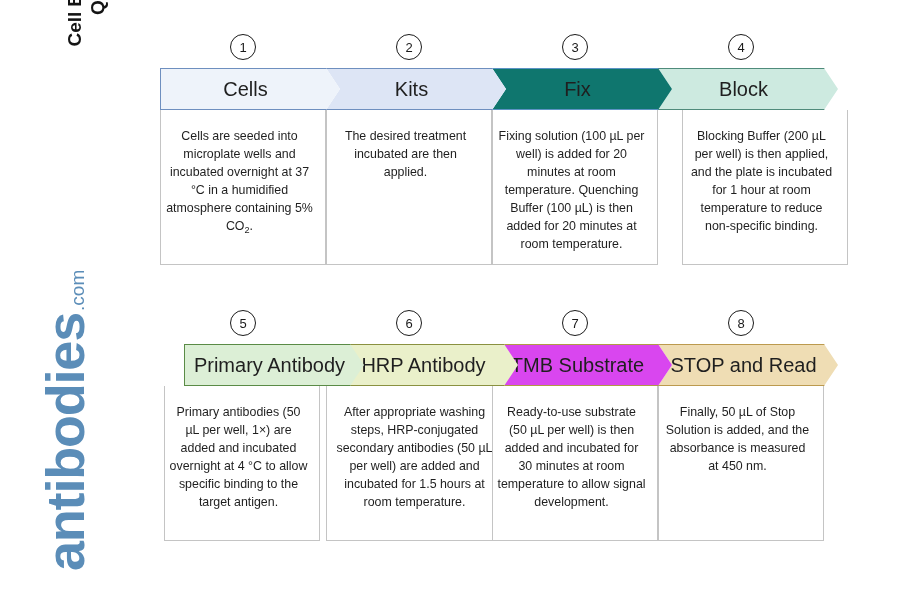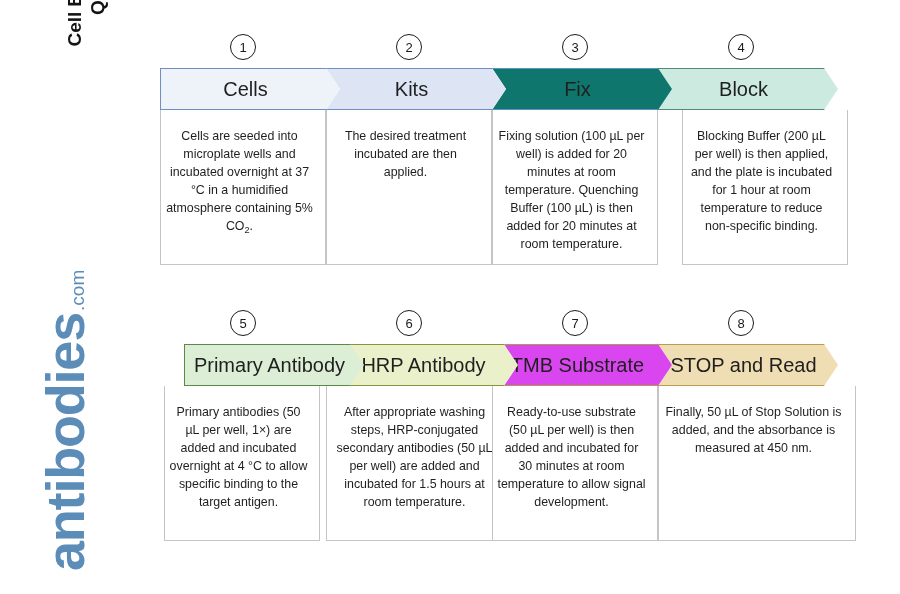--- a/index.html
+++ b/index.html
@@ -246,17 +246,17 @@
   <div class="body-strip">
       <div class="body-box first" style="left: 4px; width: 156px;">
         <div>Primary antibodies (50 µL per well, 1×) are added and incubated overnight at 4 °C to allow specific binding to the target antigen.</div>
       </div>
       <div class="body-box" style="left: 166px; width: 184px;">
         <div>After appropriate washing steps, HRP-conjugated secondary antibodies (50 µL per well) are added and incubated for 1.5 hours at room temperature.</div>
       </div>
       <div class="body-box" style="left: 332px; width: 166px;">
         <div>Ready-to-use substrate (50 µL per well) is then added and incubated for 30 minutes at room temperature to allow signal development.</div>
       </div>
-      <div class="body-box" style="left: 498px; width: 198px;">
+      <div class="body-box" style="left: 498px; width: 166px;">
         <div>Finally, 50 µL of Stop Solution is added, and the absorbance is measured at 450 nm.</div>
       </div>
     </div>
 </div>
 
 </body></html>

